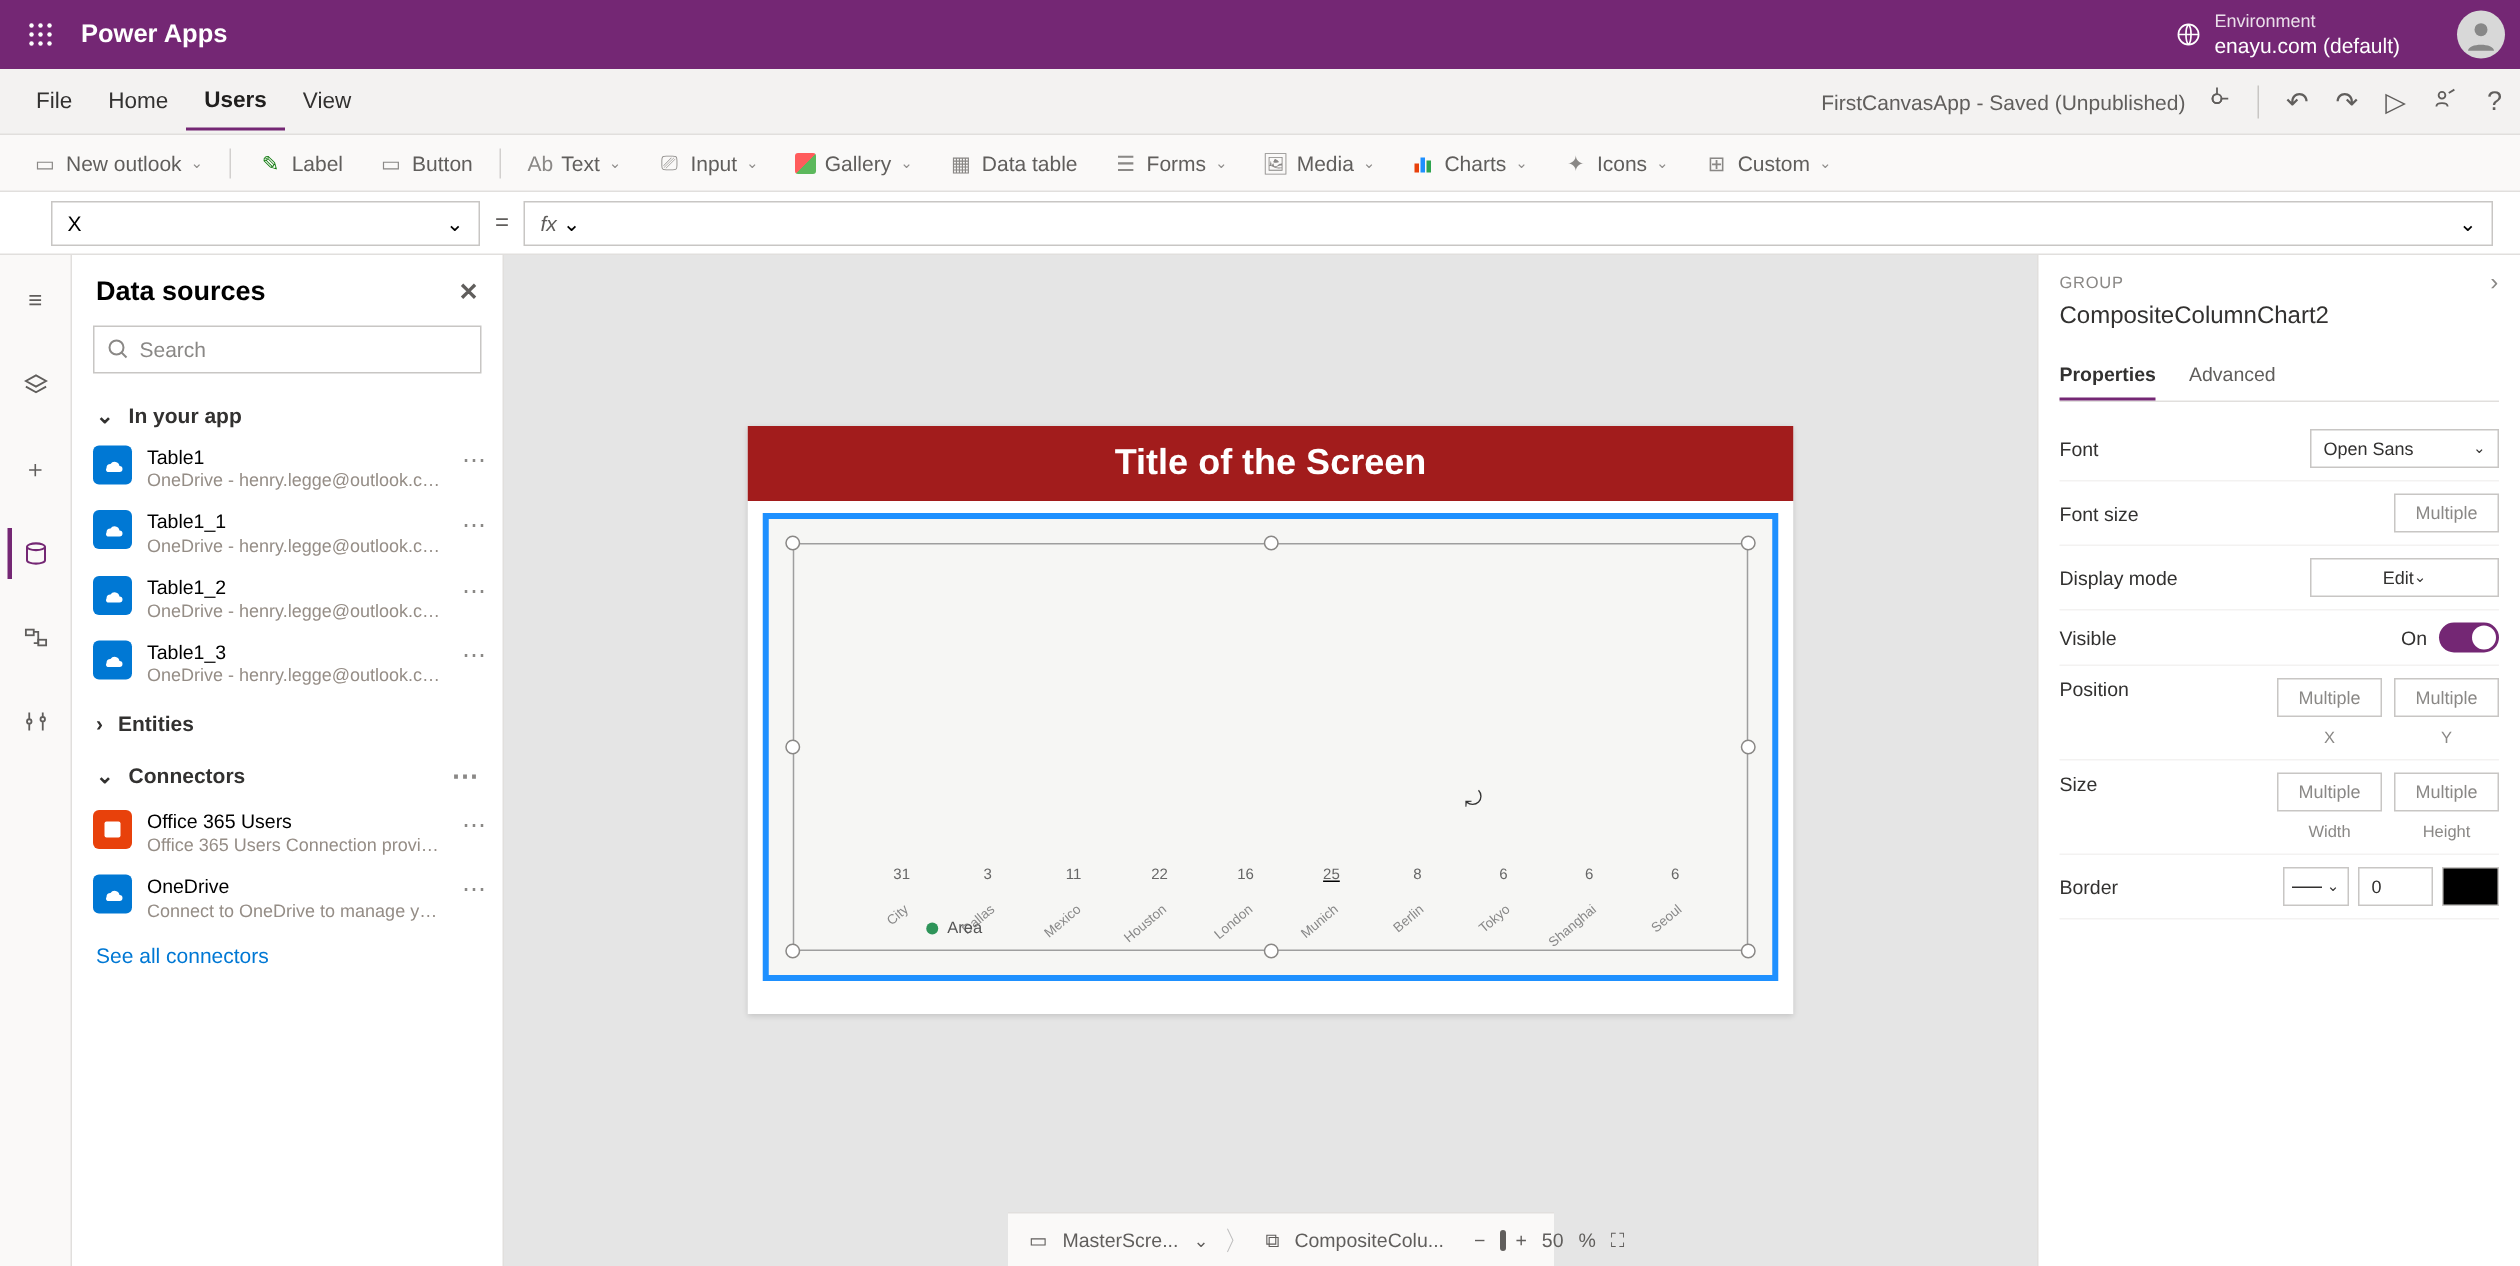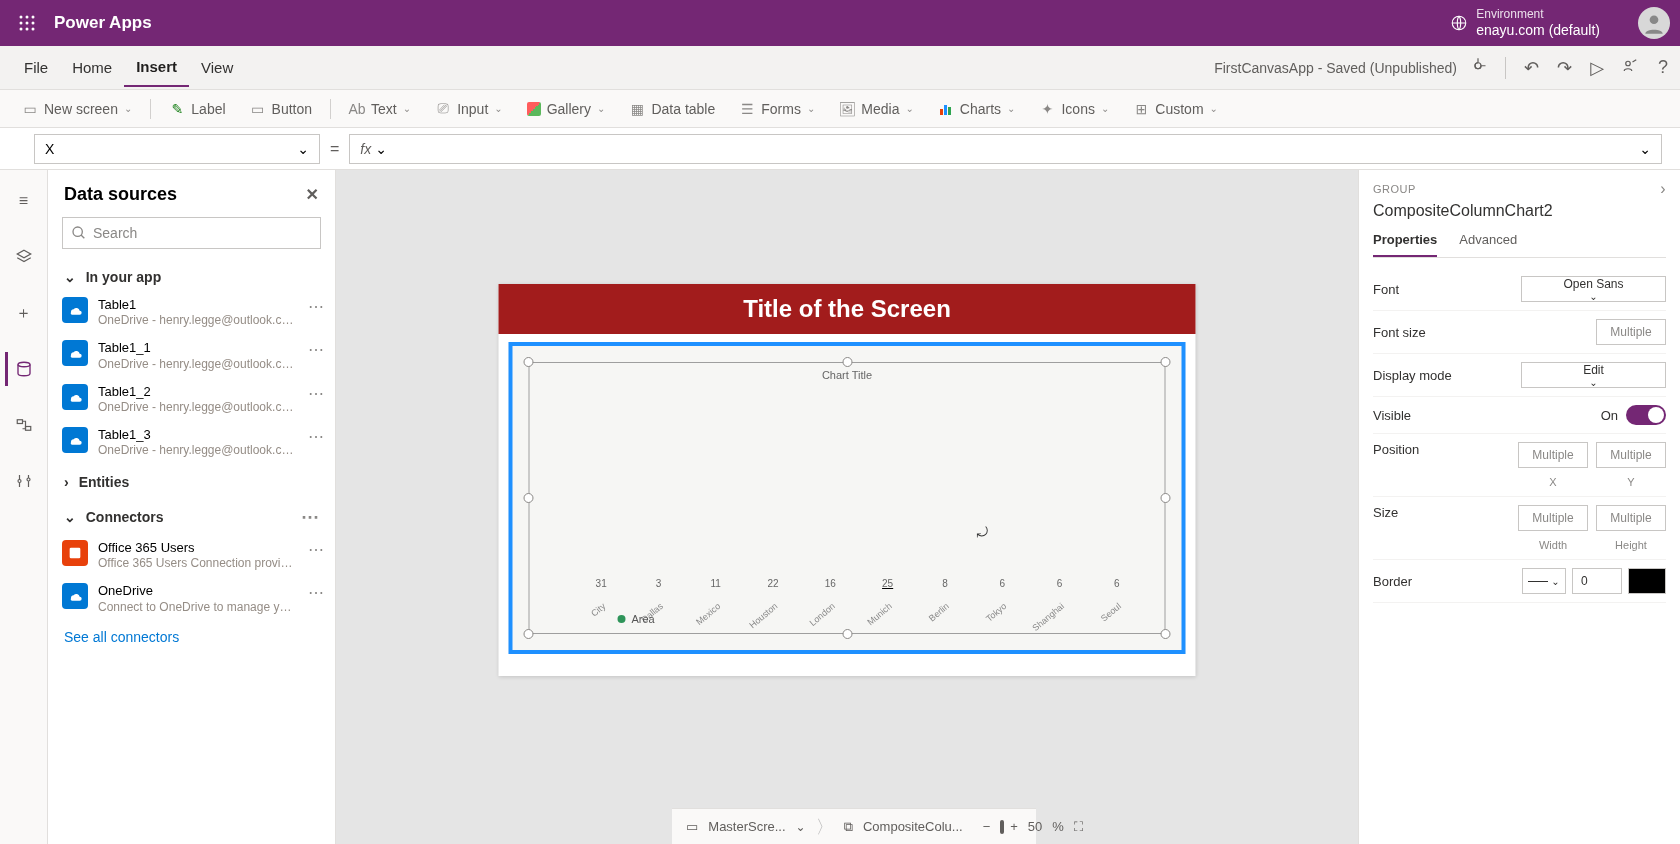--- a/index.html
+++ b/index.html
@@ -74,27 +74,27 @@
 .bar-label { font-size:10px; color:#666; margin-bottom:4px; }
 .bar { width: 90%; }
 .bar-cat { font-size:9px; color:#888; margin-top:4px; transform: rotate(-40deg); transform-origin: top right; position:absolute; white-space:nowrap; right:50%;}
 .legend { position:absolute; left:88px; bottom:8px; font-size:11px; color:#555; display:flex; align-items:center; gap:6px; }
 .legend-dot { width:8px; height:8px; border-radius:50%; background:#2e9459; }
 .cursor-fake { position:absolute; top:178px; left:464px; font-size:14px; color:#333; pointer-events:none; }
 
 .props { width: 322px; background: white; border-left: 1px solid #e1dfdd; padding: 10px 14px; font-size: 14px; color: #323130; }
 .props-section { font-size: 11px; letter-spacing: .5px; color: #8a8886; display:flex; justify-content:space-between; align-items:center; }
 .props-section .chev { color:#8a8886; font-size:16px; cursor:pointer; }
-.props-name { font-size: 16px; margin-top: 4px; margin-bottom: 6px; }
+.props-name { font-size: 16px; margin-top: 4px; margin-bottom: 16px; }
 .tabs { display: flex; gap: 22px; border-bottom: 1px solid #e1dfdd; margin-bottom: 10px; font-size:13px; }
 .tab { padding: 6px 0 8px; color: #605e5c; cursor: pointer; }
 .tab.active { color: #323130; font-weight: 600; border-bottom: 2px solid #742774; }
 .prop-row { display: flex; align-items: center; justify-content: space-between; padding: 8px 0; border-bottom: 1px solid #f3f2f1; font-size:13px; }
 .prop-input { border: 1px solid #c8c6c4; height: 26px; padding: 0 8px; font-size: 12px; color:#8a8886; background:white; }
-.prop-input.w145 { width: 145px; flex-direction: column; }
+.prop-input.w145 { width: 126px; }
 .prop-input.w70 { width: 70px; text-align:center; }
 .toggle { width: 40px; height: 20px; border-radius: 10px; background: #742774; position: relative; }
 .toggle::after { content:''; position:absolute; right:2px; top:2px; width:16px; height:16px; border-radius:50%; background:white; }
 .dual { display:flex; gap:8px; flex-direction:column; align-items:flex-end;}
 .dual-inputs { display:flex; gap:8px; }
 .dual-labels { display:flex; gap:8px; font-size:11px; color:#8a8886;}
 .dual-labels span { width:70px; text-align:center;}
 .border-row { display:flex; gap:6px; align-items:center;}
 .border-style { border:1px solid #c8c6c4; width:44px; height:26px; display:flex; align-items:center; justify-content:space-around; padding:0 4px;}
 .border-color { width:38px; height:26px; background:black; border:1px solid #c8c6c4;}
@@ -138,21 +138,21 @@
     <svg viewBox="0 0 24 24">
         <circle cx="12" cy="9" r="4"></circle>
         <path d="M4 22c0-5 16-5 16 0z"></path>
       </svg>
   </div>
 </div>
 
 <div class="menubar">
   <div class="menu-item">File</div>
   <div class="menu-item">Home</div>
-  <div class="menu-item active">Insert</div>
+  <div class="menu-item active">Users</div>
   <div class="menu-item">View</div>
   <div class="menubar-spacer"></div>
   <div class="doc-title">FirstCanvasApp - Saved (Unpublished)</div>
   <div class="topbar-icons">
     <span><svg width="18" height="18" viewBox="0 0 24 24" fill="none" stroke="#605e5c" stroke-width="1.6">
           <path d="M12 3v6m0 0a4 4 0 104 4h6"></path>
           <circle cx="12" cy="13" r="4"></circle>
         </svg></span>
     <span class="vbar"></span>
     <span>↶</span>
@@ -162,21 +162,21 @@
           <circle cx="8" cy="10" r="3"></circle>
           <path d="M14 8l5-3M3 20c0-4 10-4 10 0"></path>
         </svg></span>
     <span>?</span>
   </div>
 </div>
 
 <div class="toolbar">
   <div class="tool">
       <span class="tool-icon">▭</span>
-      <span>New screen</span>
+      <span>New outlook</span>
       <span class="chev">⌄</span>
     </div>
   <div class="tool-divider"></div>
   <div class="tool">
       <span class="tool-icon color1">✎</span>
       <span>Label</span>
     </div>
   <div class="tool">
       <span class="tool-icon">▭</span>
       <span>Button</span>
@@ -389,21 +389,20 @@
       <div class="chart-container">
         <div class="sel-box">
           <div class="handle h-tl"></div>
           <div class="handle h-tm"></div>
           <div class="handle h-tr"></div>
           <div class="handle h-ml"></div>
           <div class="handle h-mr"></div>
           <div class="handle h-bl"></div>
           <div class="handle h-bm"></div>
           <div class="handle h-br"></div>
-          <div class="chart-title">Chart Title</div>
           <div class="bars" id="bars">
               <div class="bar-wrap" style="position:relative;">
      <div class="bar-label">31</div>
      <div class="bar" style="height:88.57142857142857%;background:#2e7a4f;"></div>
      <div class="bar-cat" style="top:calc(100% + 4px);">City</div>
    </div>
               <div class="bar-wrap" style="position:relative;">
      <div class="bar-label">3</div>
      <div class="bar" style="height:42.857142857142854%;background:#4aa26a;"></div>
      <div class="bar-cat" style="top:calc(100% + 4px);">Dallas</div>

